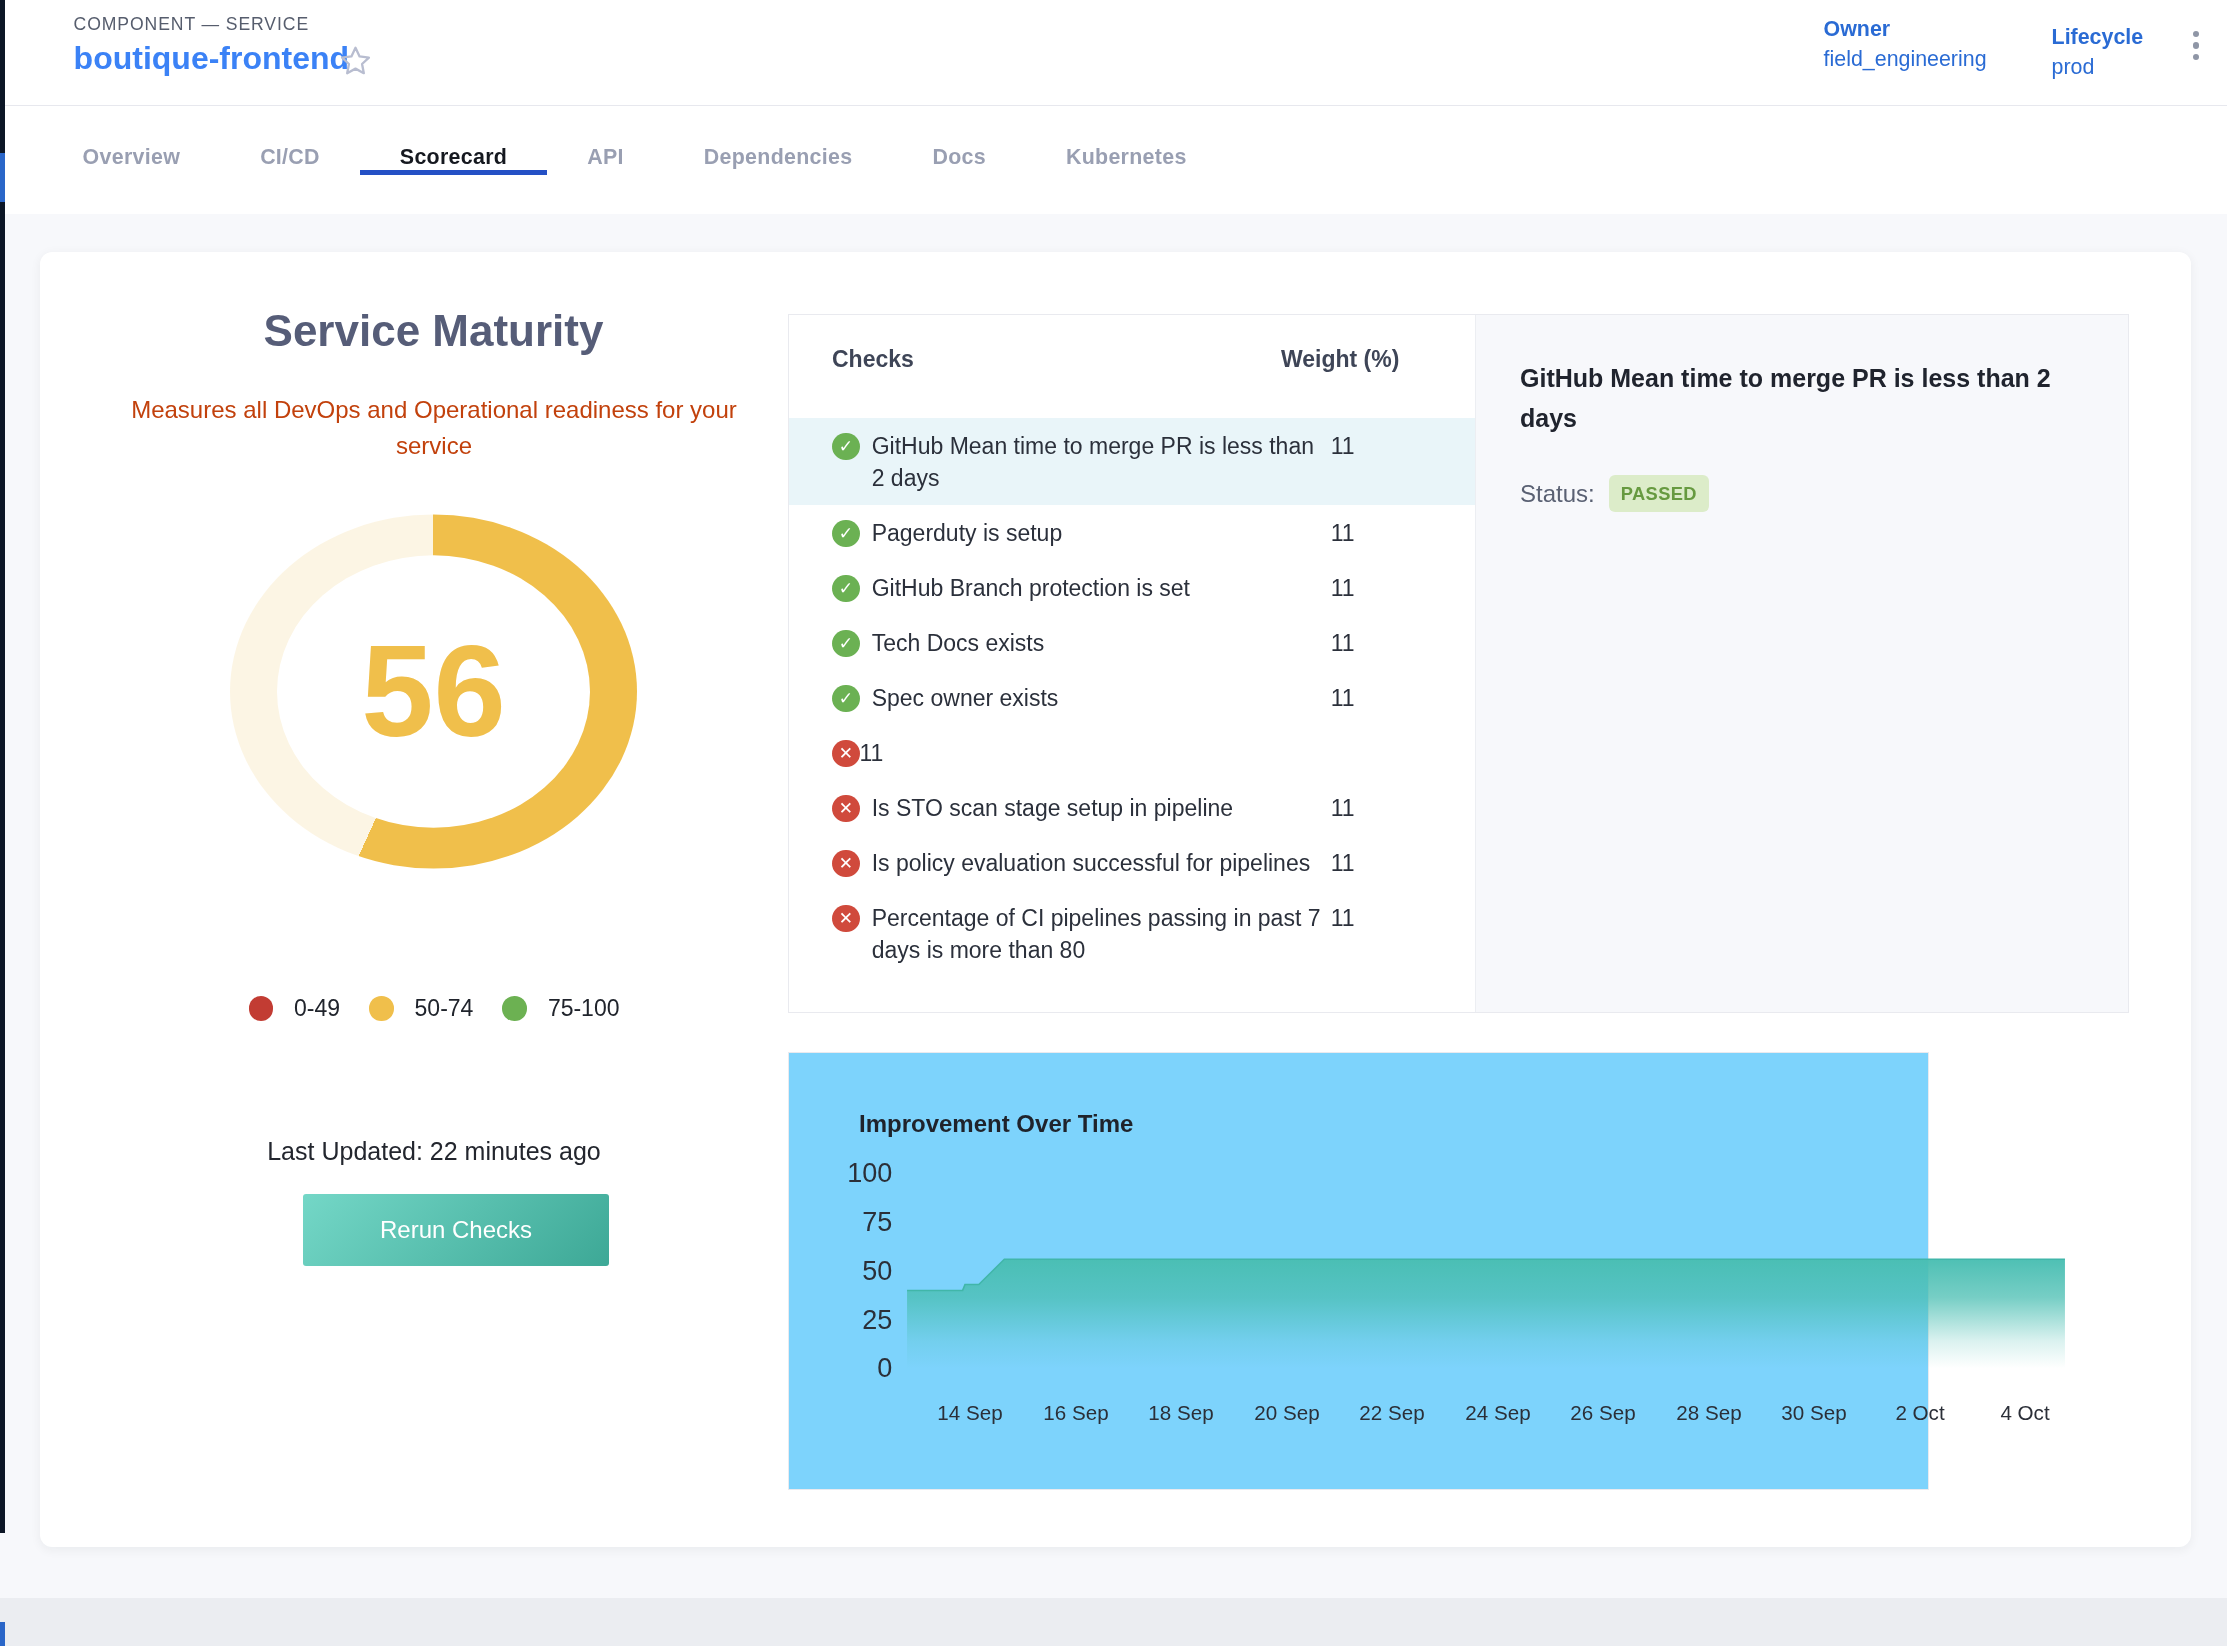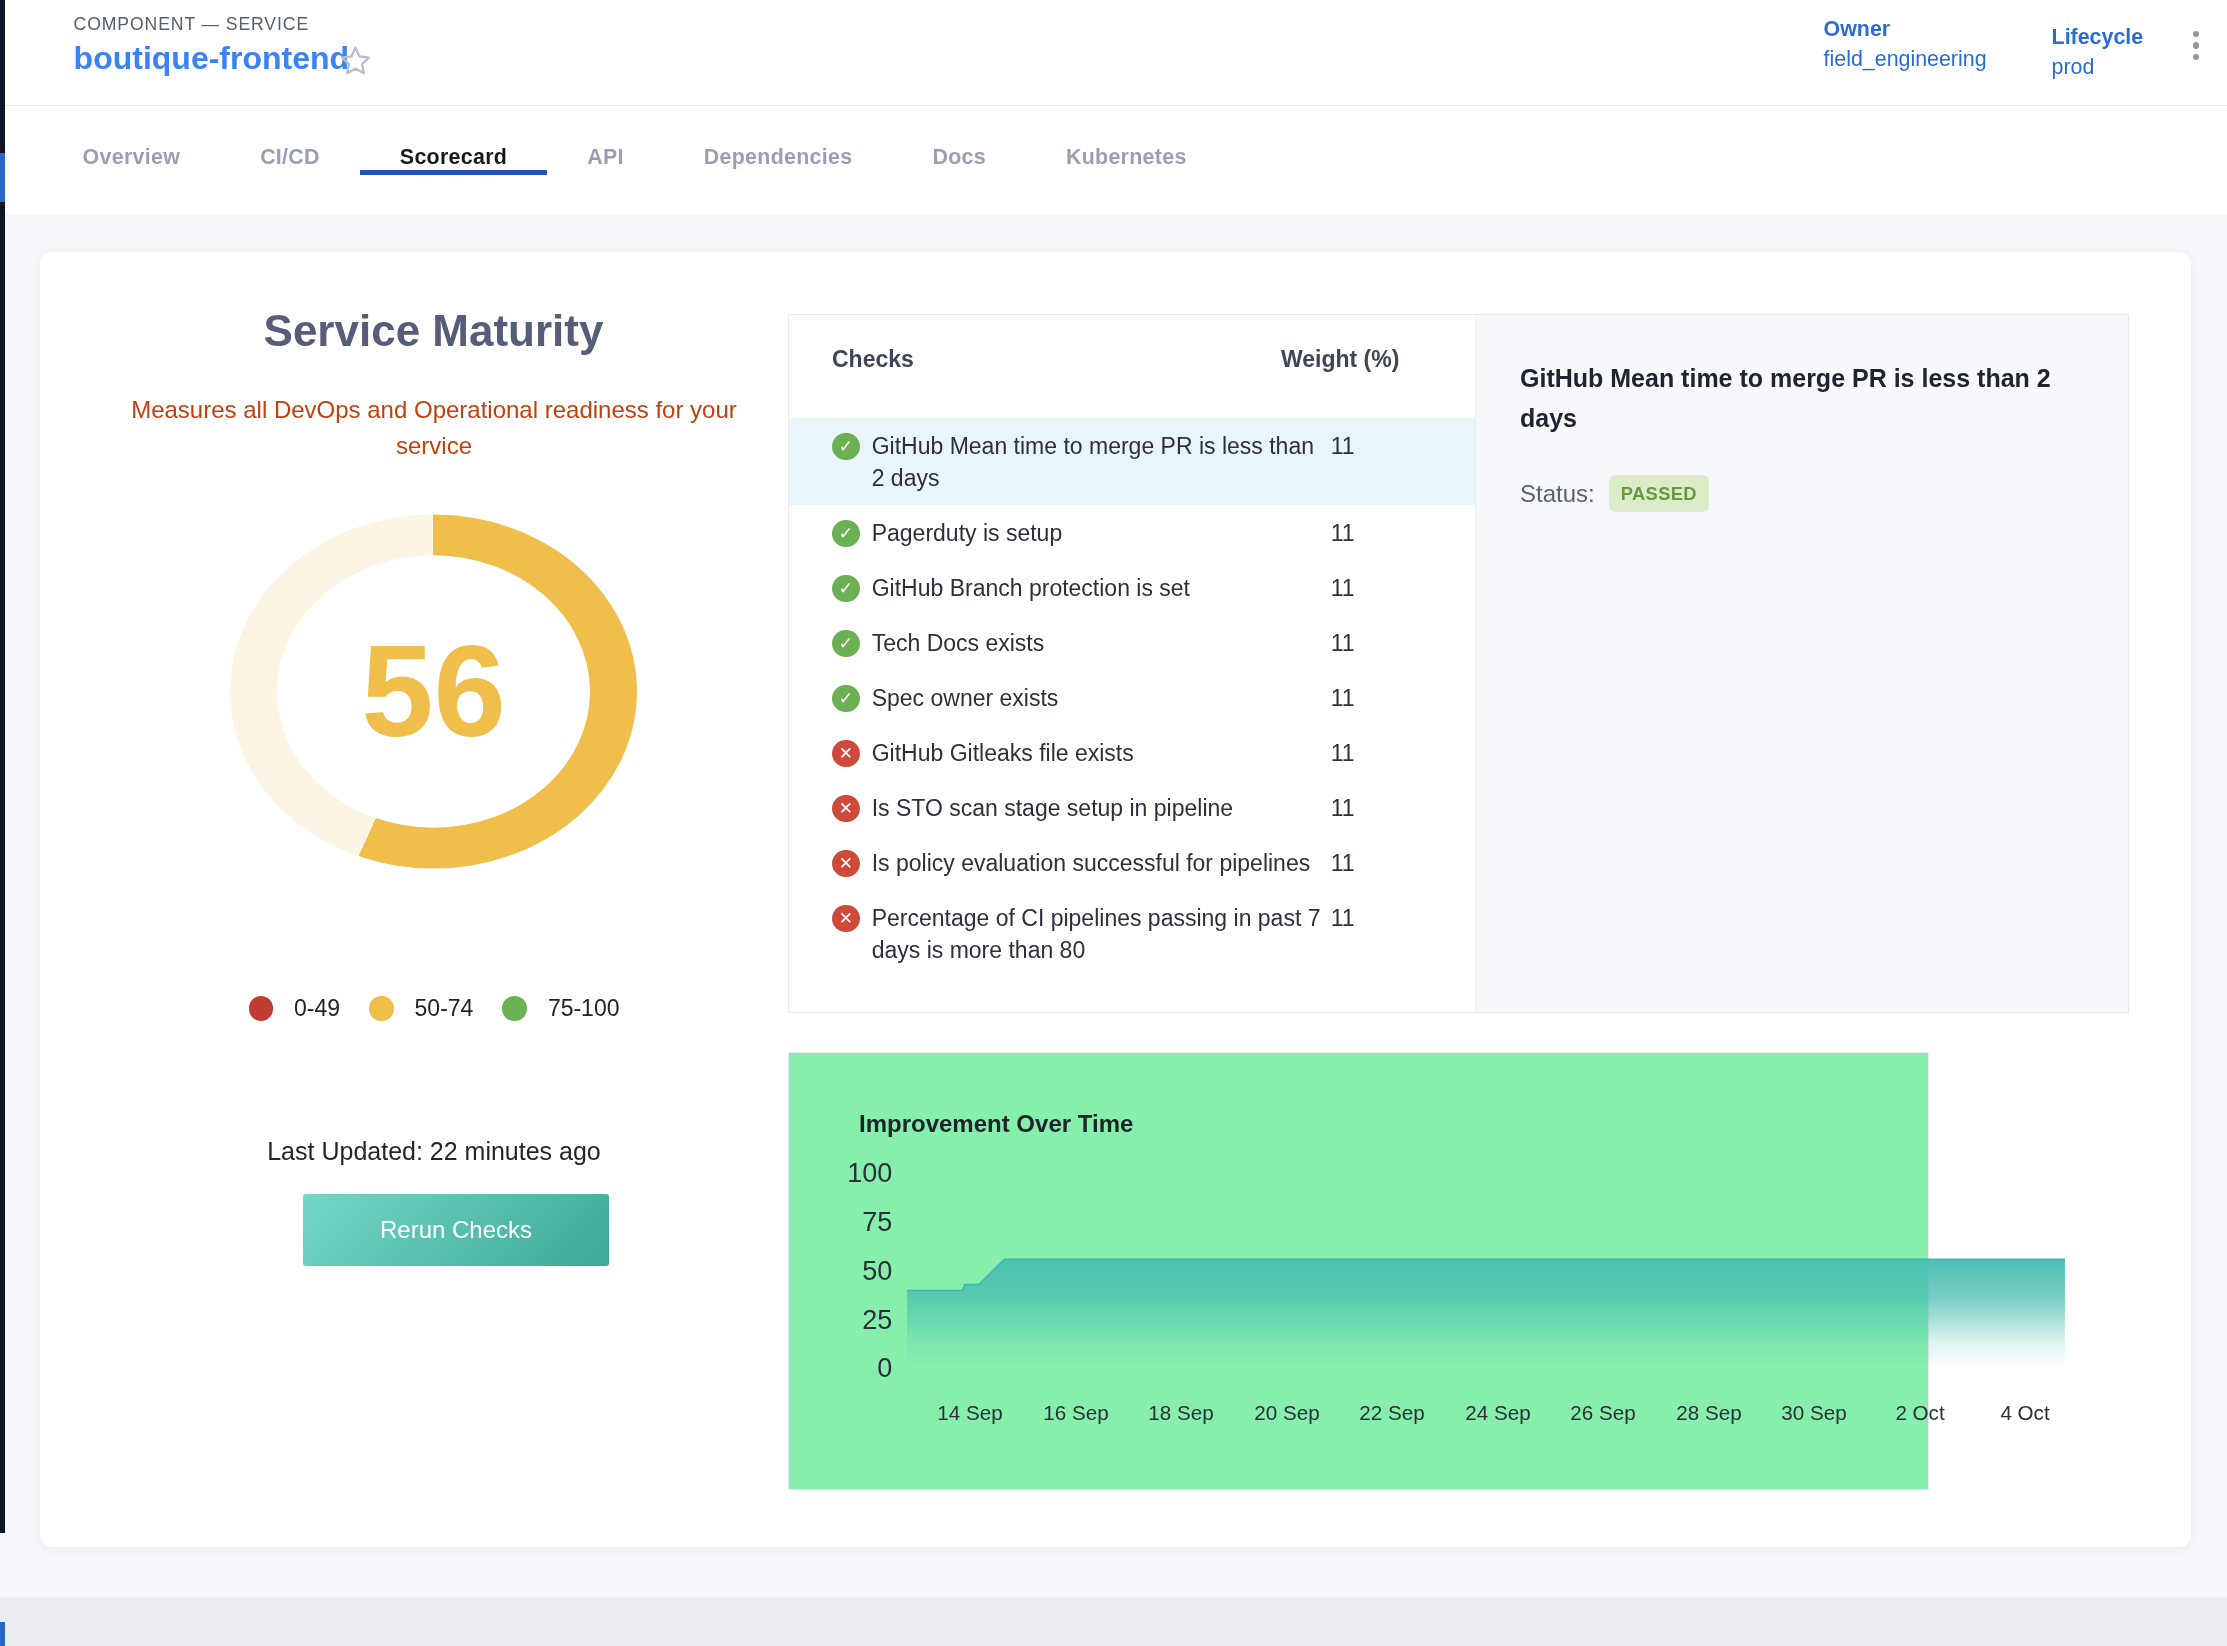--- a/index.html
+++ b/index.html
@@ -66,21 +66,21 @@
 
   
   .detail{flex:1;background:#f7f8fb;border-left:1.5px solid #eceef2;box-sizing:border-box;padding:43px 44px;}
   .detail-title{font-size:25px;font-weight:700;line-height:40px;color:#20242e;max-width:535px;}
   .status-row{margin-top:37px;display:flex;align-items:center;}
   .status-label{font-size:24px;color:#5a6173;}
   .status-badge{margin-left:13.8px;background:#dcecc9;color:#679a40;font-size:18.3px;font-weight:700;
     letter-spacing:0.4px;padding:7.6px 12.2px;border-radius:6.1px;}
 
   
-  .chart-wrap{left:748px;top:800px;width:1141px;height:438px;border:1.5px solid #e9eaef;box-sizing:border-box;background:#86efac;}
+  .chart-wrap{left:748px;top:800px;width:1141px;height:438px;border:1.5px solid #e9eaef;box-sizing:border-box;background:#7dd3fc;}
   .chart-title{left:70px;top:57px;font-size:24px;font-weight:700;color:#1f232b;}
   .ytick{width:88px;text-align:right;font-size:27px;color:#2b2f38;height:23px;line-height:23px;}
   .xtick{font-size:20.6px;color:#2b2f38;height:23px;line-height:23px;transform:translateX(-50%);white-space:nowrap;}
   .plot{left:118px;top:109px;}
 
   .footer-band{left:0;top:1598px;width:2227px;height:49px;background:#ebedf1;}
 </style>
 </head>
 <body>
 
@@ -169,21 +169,20 @@
               <span class="check-label">Tech Docs exists</span>
               <span class="check-weight">11</span>
             </div>
             <div class="check-row">
               <span class="check-icon passed">✓</span>
               <span class="check-label">Spec owner exists</span>
               <span class="check-weight">11</span>
             </div>
             <div class="check-row">
               <span class="check-icon failed">✕</span>
-              <span class="check-label">GitHub Gitleaks file exists</span>
               <span class="check-weight">11</span>
             </div>
             <div class="check-row">
               <span class="check-icon failed">✕</span>
               <span class="check-label">Is STO scan stage setup in pipeline</span>
               <span class="check-weight">11</span>
             </div>
             <div class="check-row">
               <span class="check-icon failed">✕</span>
               <span class="check-label">Is policy evaluation successful for pipelines</span>

